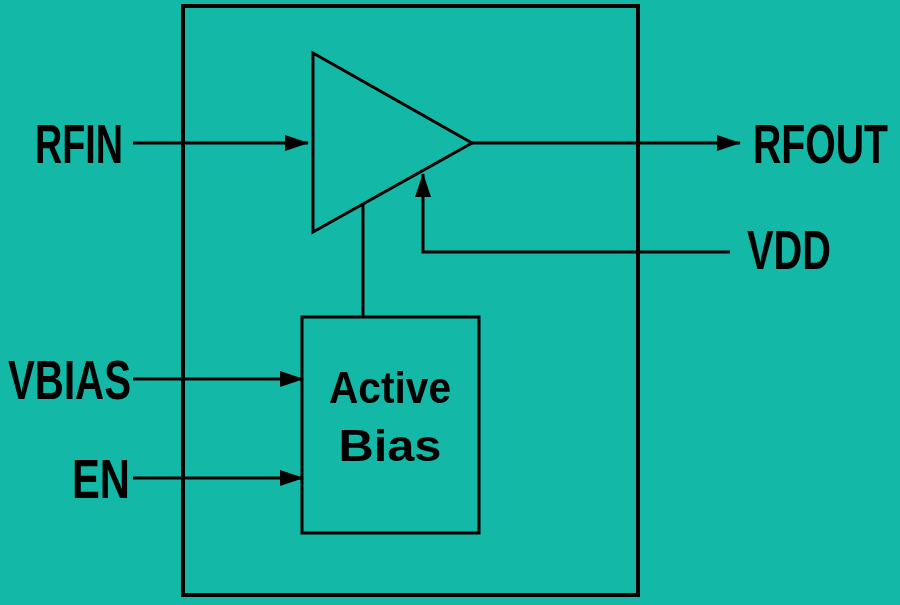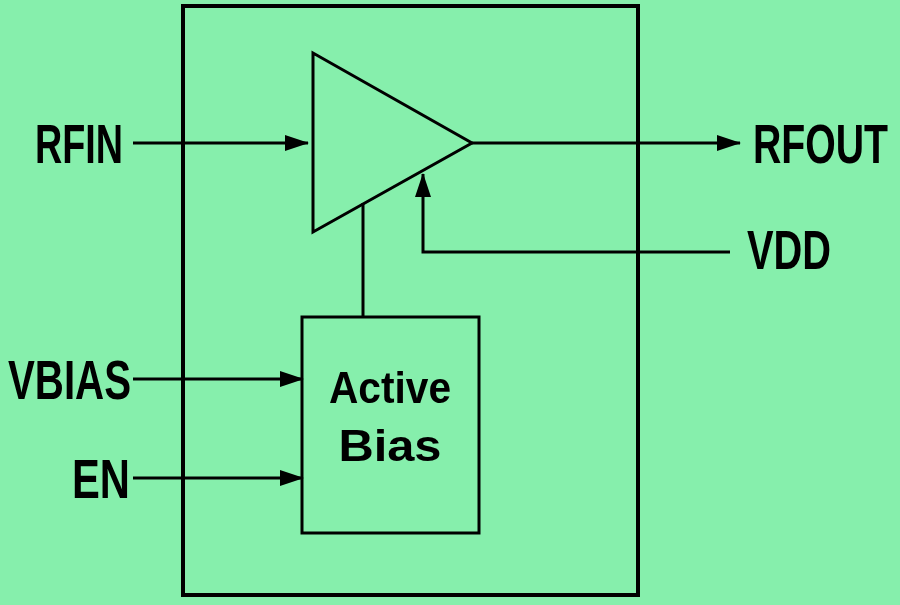--- a/index.html
+++ b/index.html
@@ -4,21 +4,21 @@
 <style>
   html, body {
     margin: 0;
     padding: 0;
     background: #ffffff;
   }
   .canvas {
     position: relative;
     width: 900px;
     height: 605px;
-    background: #86efac;
+    background: #14b8a6;
     overflow: hidden;
   }
   svg {
     display: block;
   }
   .shape {
     fill: none;
     stroke-linejoin: miter;
   }
   .boundary { stroke-width: 4; }

